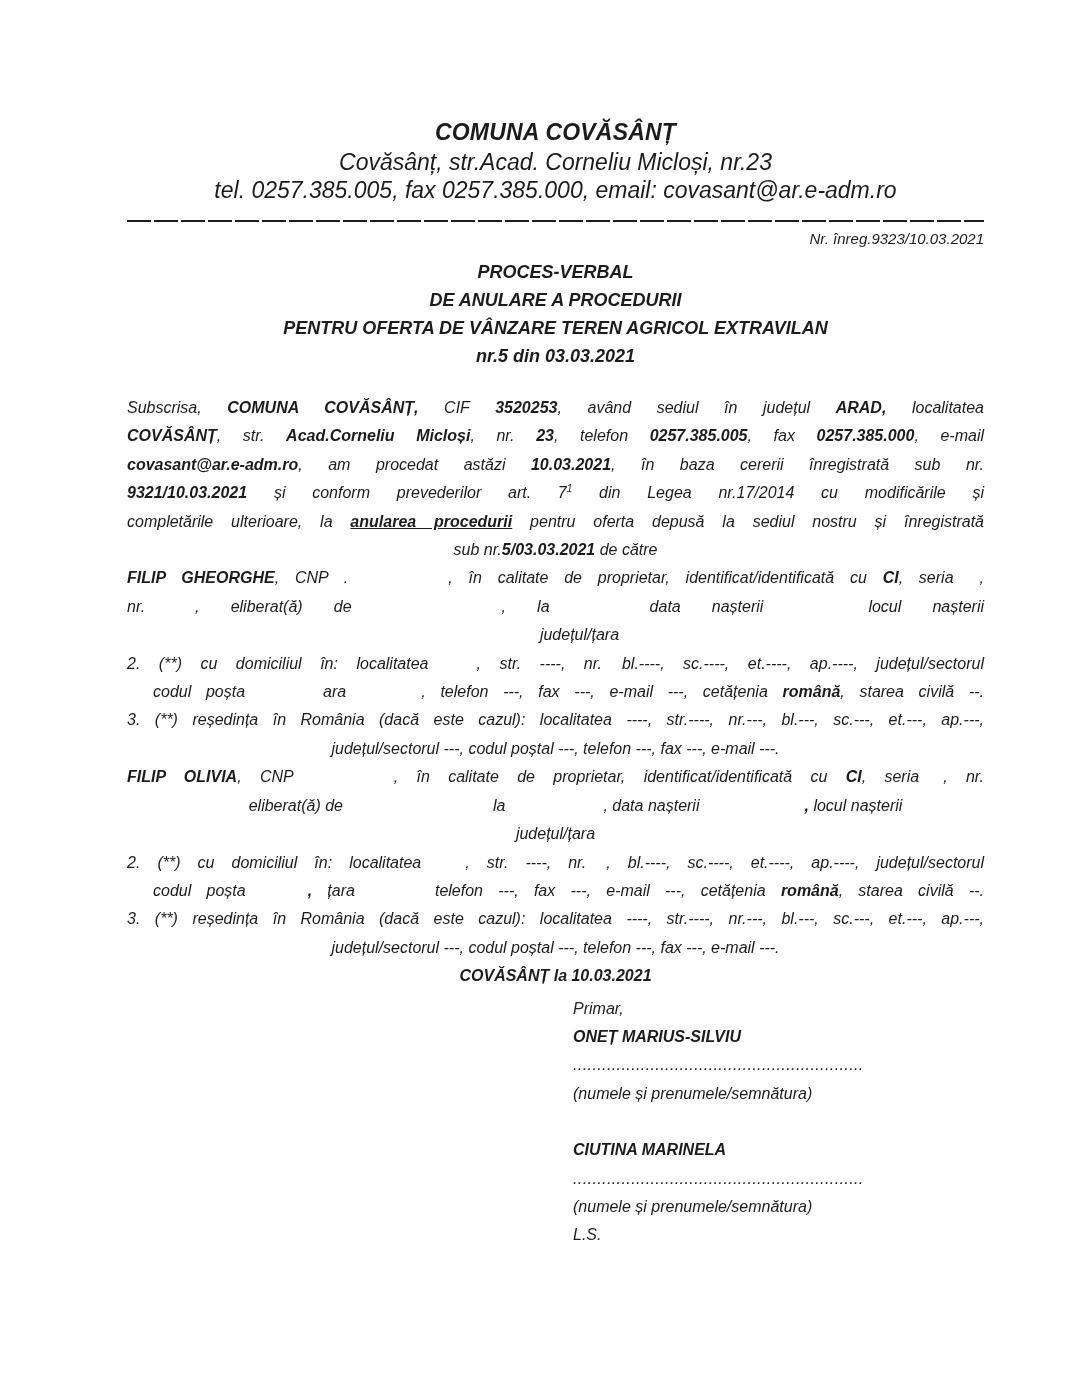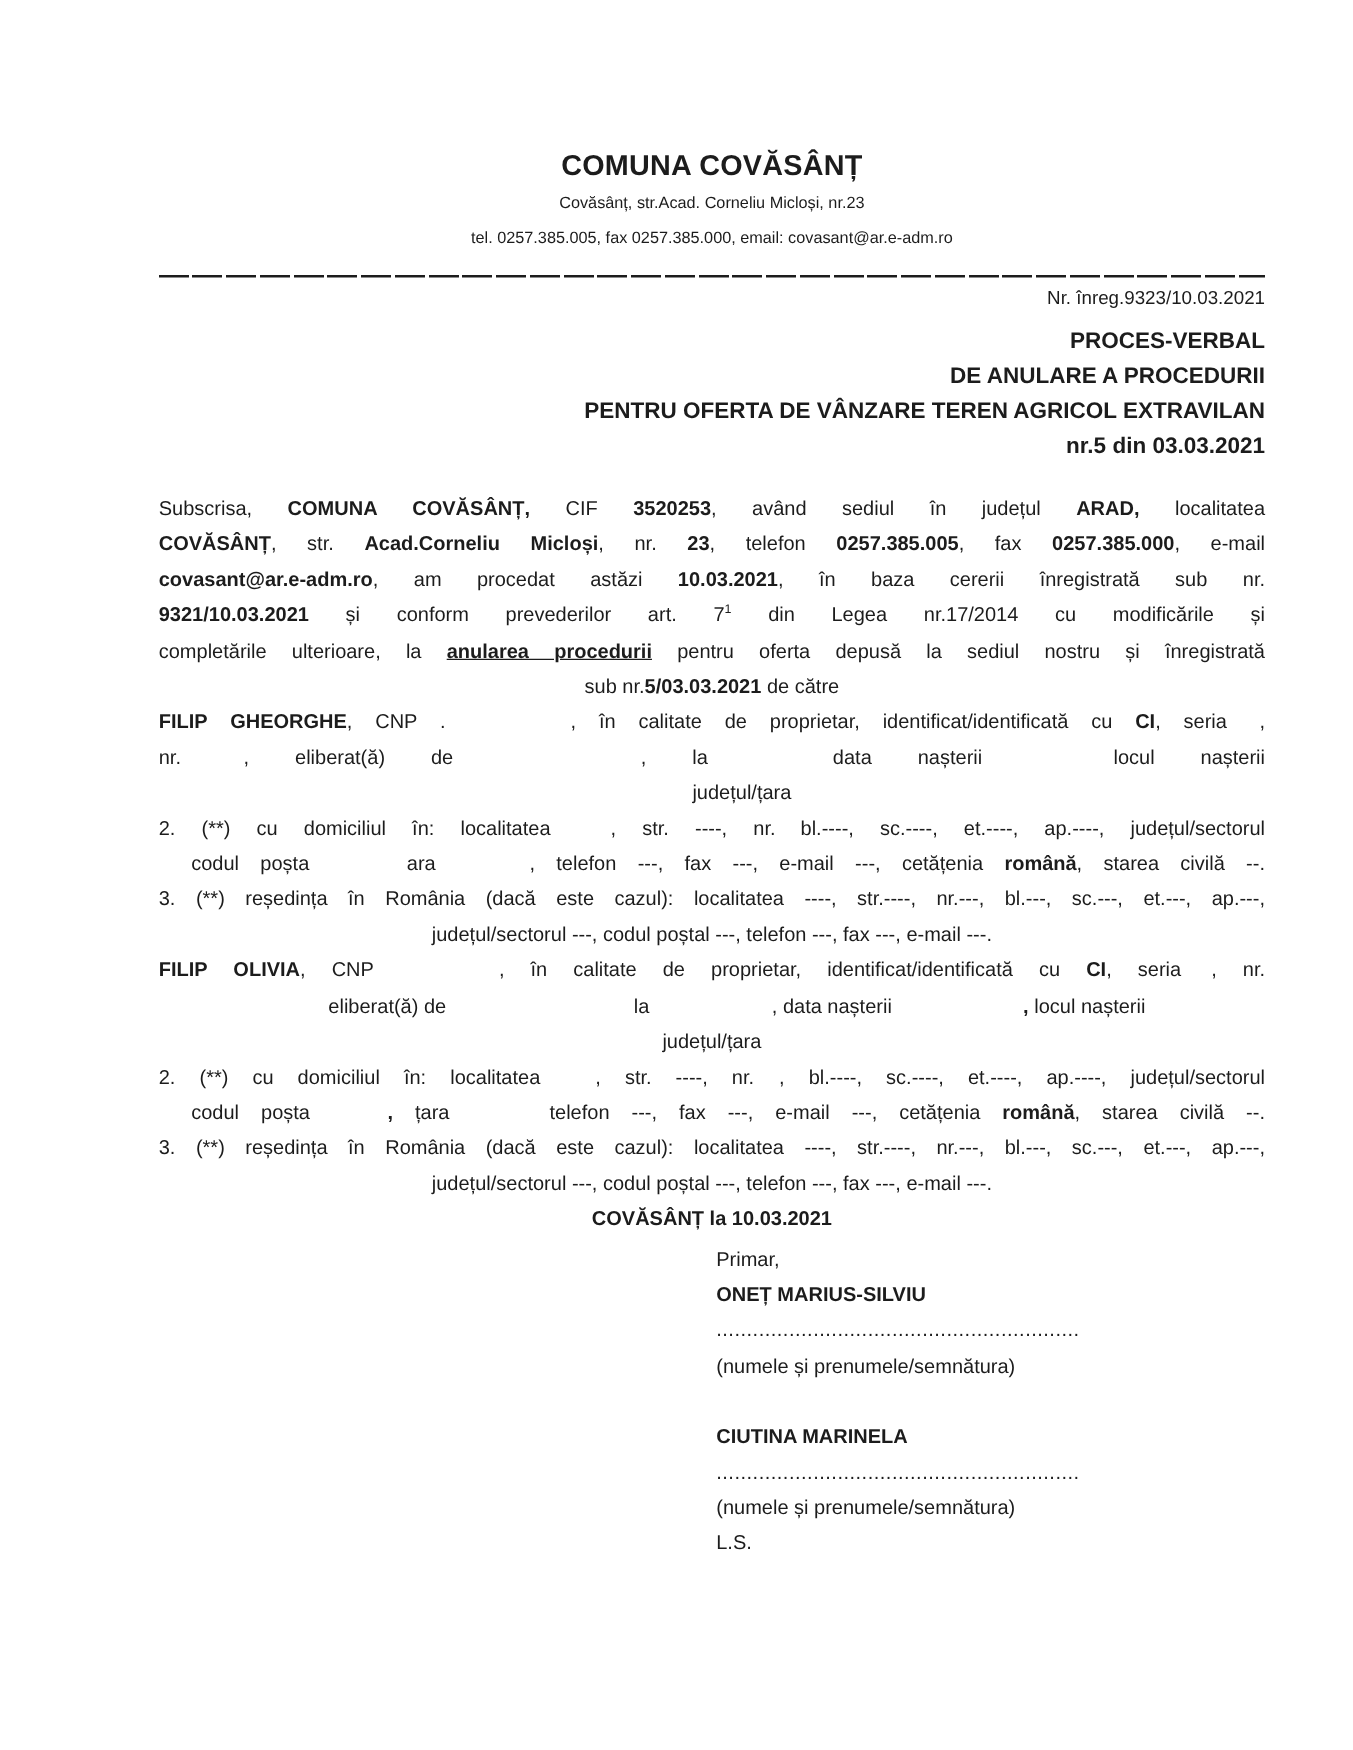--- a/index.html
+++ b/index.html
@@ -6,35 +6,36 @@
   html, body { background: #ffffff; }
   body {
     width: 1082px; height: 1400px;
     font-family: "Liberation Sans", "DejaVu Sans", sans-serif;
     color: #1c1c1c;
     position: relative;
     overflow: hidden;
   }
   .page {
     width: 1082px; height: 1400px;
-    padding: 116px 70px 0 127px;
+    padding: 116px 98px 0 127px;
     background: #ffffff;
+    font-style: italic;
   }
   
   .doc-header { text-align: center; }
   .org-name { font-size: 23px; font-weight: bold; line-height: 32px; letter-spacing: .2px; }
-  .hline { font-size: 13px; line-height: 28px; }
+  .hline { font-size: 23px; line-height: 28px; }
   .rule {
     height: 2px; margin-top: 16px;
     background: repeating-linear-gradient(to right, #1c1c1c 0 24px, rgba(0,0,0,0) 24px 27px);
   }
   .reg-line { text-align: right; font-size: 15px; line-height: 30px; margin-top: 2px; }
   
   .doc-title { text-align: center; margin-top: 4px; }
-  .doc-title div { font-size: 18px; font-weight: bold; line-height: 28px; text-align: right; }
+  .doc-title div { font-size: 18px; font-weight: bold; line-height: 28px; }
   
   .doc-body { margin-top: 24px; font-size: 16px; }
   .line { line-height: 28.4px; text-align: center; }
   .spread { text-align: justify; text-align-last: justify; }
   .b { font-weight: bold; }
   .u { text-decoration: underline; }
   sup { font-size: 10px; line-height: 0; }
   .gap { display: inline-block; }
   
   .sig-area { margin-left: 446px; margin-top: 4px; font-size: 16px; }

